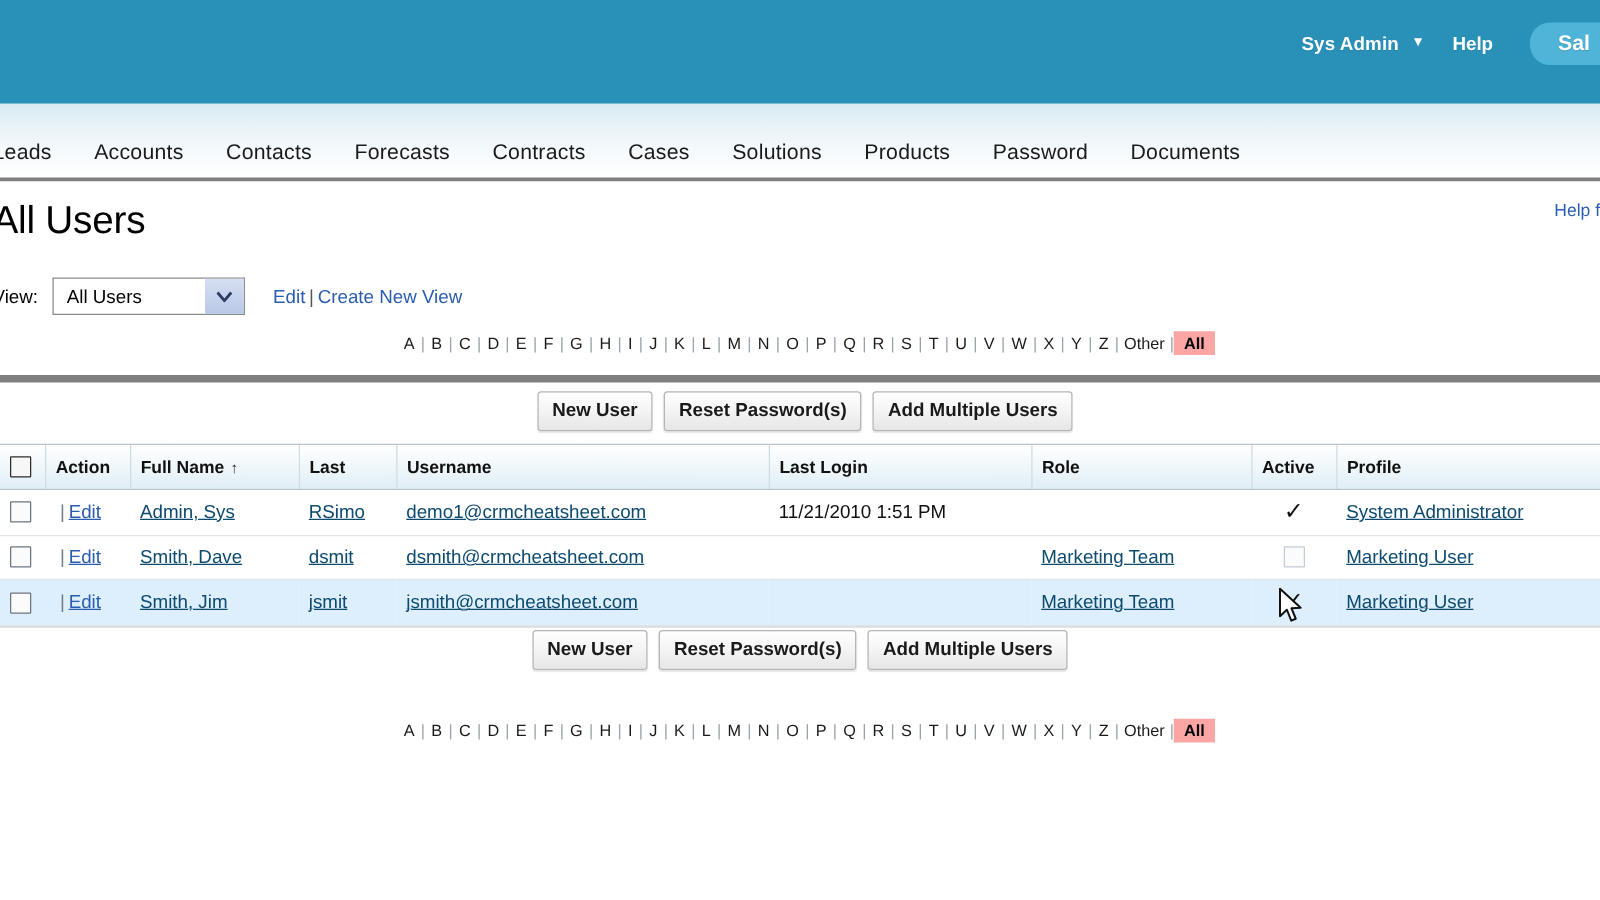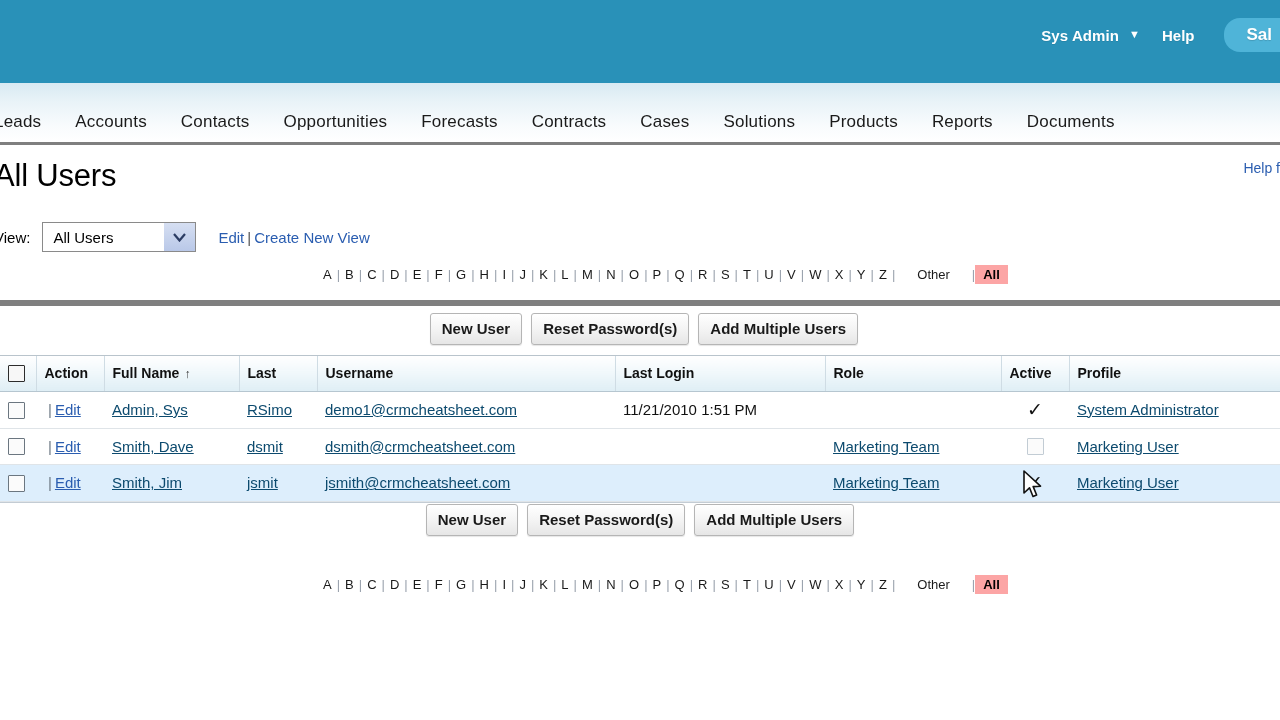--- a/index.html
+++ b/index.html
@@ -89,21 +89,21 @@
   .view-links span { cursor: pointer; }
   .view-links .sep { color: #555; cursor: default; padding: 0 3px; }
 
   
   .alpha {
     display: flex; align-items: center; font-size: 13px; color: #1a1a1a;
     white-space: nowrap;
   }
   .alpha .ch { padding: 1px 5px; cursor: pointer; }
   .alpha .bar { color: #9aa2ad; padding: 0; }
-  .alpha .other { padding: 1px 22px; cursor: pointer; }
+  .alpha .other { padding: 1px 4px; cursor: pointer; }
   .alpha .all {
     padding: 2px 8px; cursor: pointer; font-weight: bold;
     background: #fca5a5; color: #000;
   }
   #alpha-top { position: absolute; left: 318px; top: 117px; }
   #alpha-bottom { position: absolute; left: 318px; top: 427px; }
 
   
   .list-topbar {
     position: absolute; left: 0; top: 152px; width: 1280px; height: 6px;
@@ -190,27 +190,26 @@
       <span class="hdr-help">Help</span>
       <span class="hdr-app">Sal</span>
     </div>
   </div>
 
   <div class="navstrip">
     <div class="navtabs">
       <span class="navtab">Leads</span>
       <span class="navtab">Accounts</span>
       <span class="navtab">Contacts</span>
-      <span class="navtab">Opportunities</span>
       <span class="navtab">Forecasts</span>
       <span class="navtab">Contracts</span>
       <span class="navtab">Cases</span>
       <span class="navtab">Solutions</span>
       <span class="navtab">Products</span>
-      <span class="navtab">Reports</span>
+      <span class="navtab">Password</span>
       <span class="navtab">Documents</span>
     </div>
   </div>
 
   <div class="body">
 
     <div class="page-title">All Users</div>
     <div class="help-link">Help f</div>
 
     <div class="viewrow">

